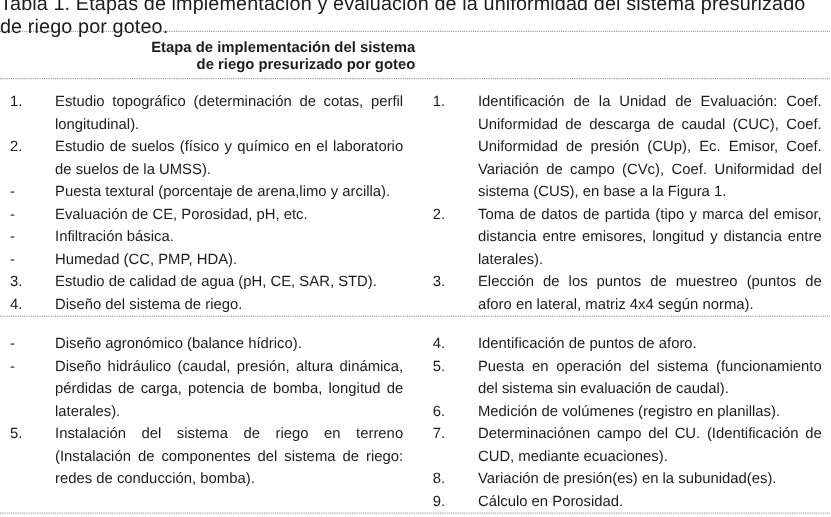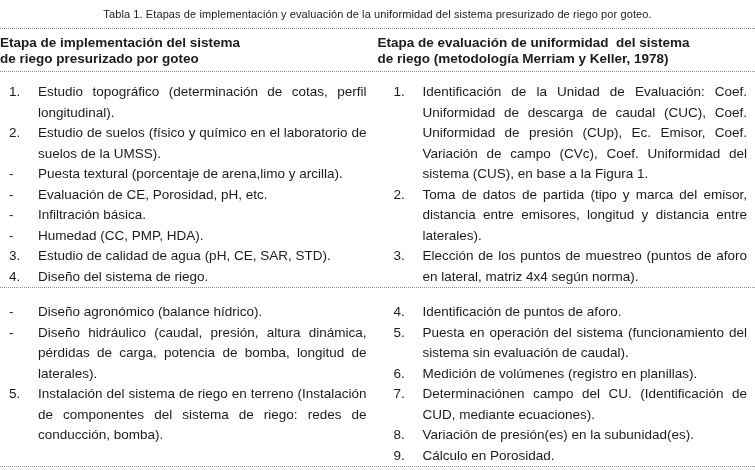--- a/index.html
+++ b/index.html
@@ -14,36 +14,36 @@
     background: var(--background, #ffffff);
     color: var(--text, #1c1c1c);
     font-family: "Liberation Sans", "DejaVu Sans", sans-serif;
     overflow: hidden;
   }
   .title {
     height: 28px;
     display: flex;
     align-items: center;
     justify-content: center;
-    font-size: 11px;
+    font-size: 18px;
     letter-spacing: 0.1px;
   }
   .rule {
     height: 0;
     border-top: 1px dotted var(--rule, #8f8f8f);
   }
   .header-row {
     height: 42px;
     display: flex;
   }
   .hcell {
     flex: 0 0 50%;
     box-sizing: border-box;
     padding-top: 6px;
-    text-align: left;
+    text-align: right;
     font-weight: bold;
     font-size: 13.5px;
     line-height: 16px;
     white-space: pre-wrap;
   }
   .body-row {
     display: flex;
     overflow: hidden;
   }
   .body-row.sec1 { height: 215px; }
@@ -62,36 +62,35 @@
     display: flex;
     align-items: flex-start;
   }
   .marker {
     flex: 0 0 29px;
   }
   .text {
     flex: 1 1 auto;
     text-align: justify;
     text-align-last: left;
+    margin-left: 12px;
   }
 </style>
 </head>
 <body>
 
 <div class="page" style="--background: #ffffff; --text: #1c1c1c; --rule: #8f8f8f;">
 
   <div class="title">Tabla 1. Etapas de implementación y evaluación de la uniformidad del sistema presurizado de riego por goteo.</div>
 
   <div class="rule"></div>
 
   <div class="header-row">
     <div class="hcell">Etapa de implementación del sistema
 de riego presurizado por goteo</div>
-    <div class="hcell">Etapa de evaluación de uniformidad  del sistema
-de riego (metodología Merriam y Keller, 1978)</div>
   </div>
 
   <div class="rule"></div>
 
   <div class="body-row sec1">
     <div class="cell left">
         <div class="item">
           <span class="marker">1.</span>
           <span class="text">Estudio topográfico (determinación de cotas, perfil longitudinal).</span>
         </div>

